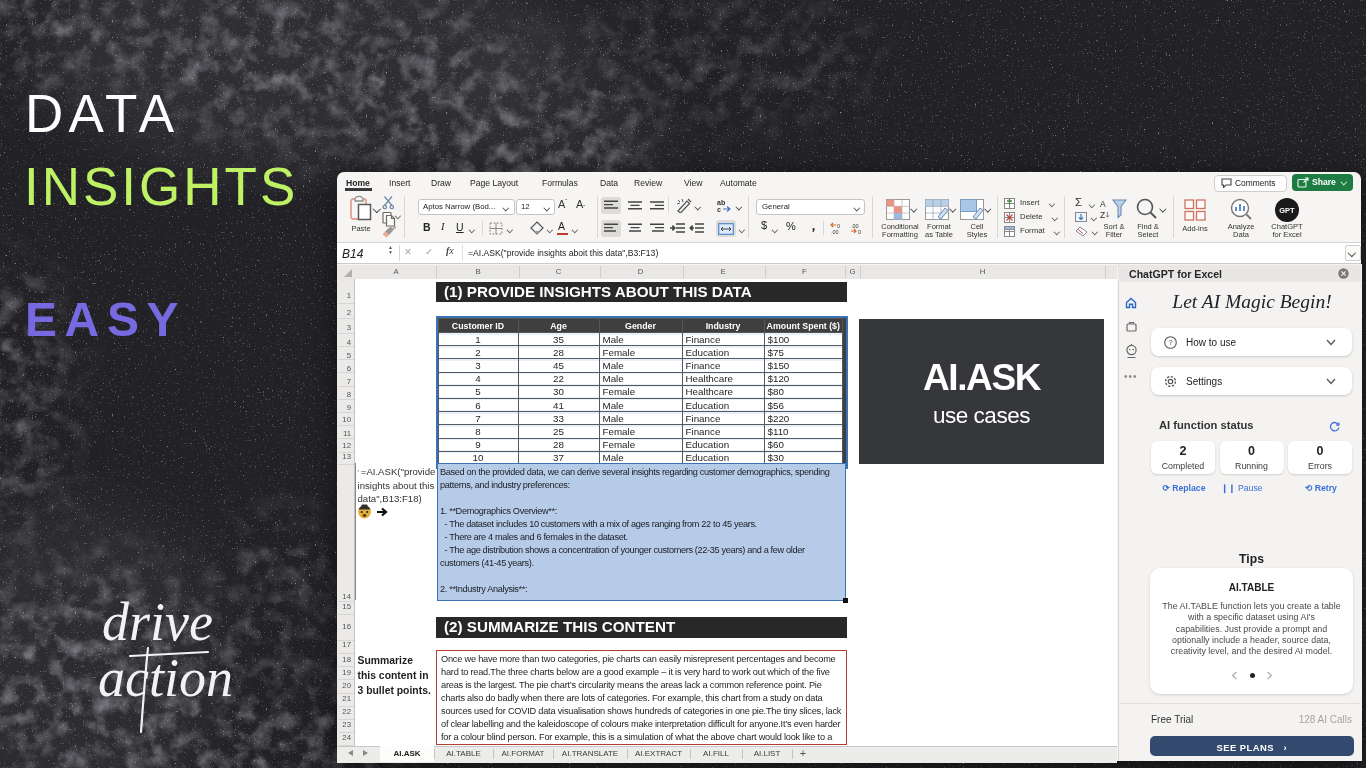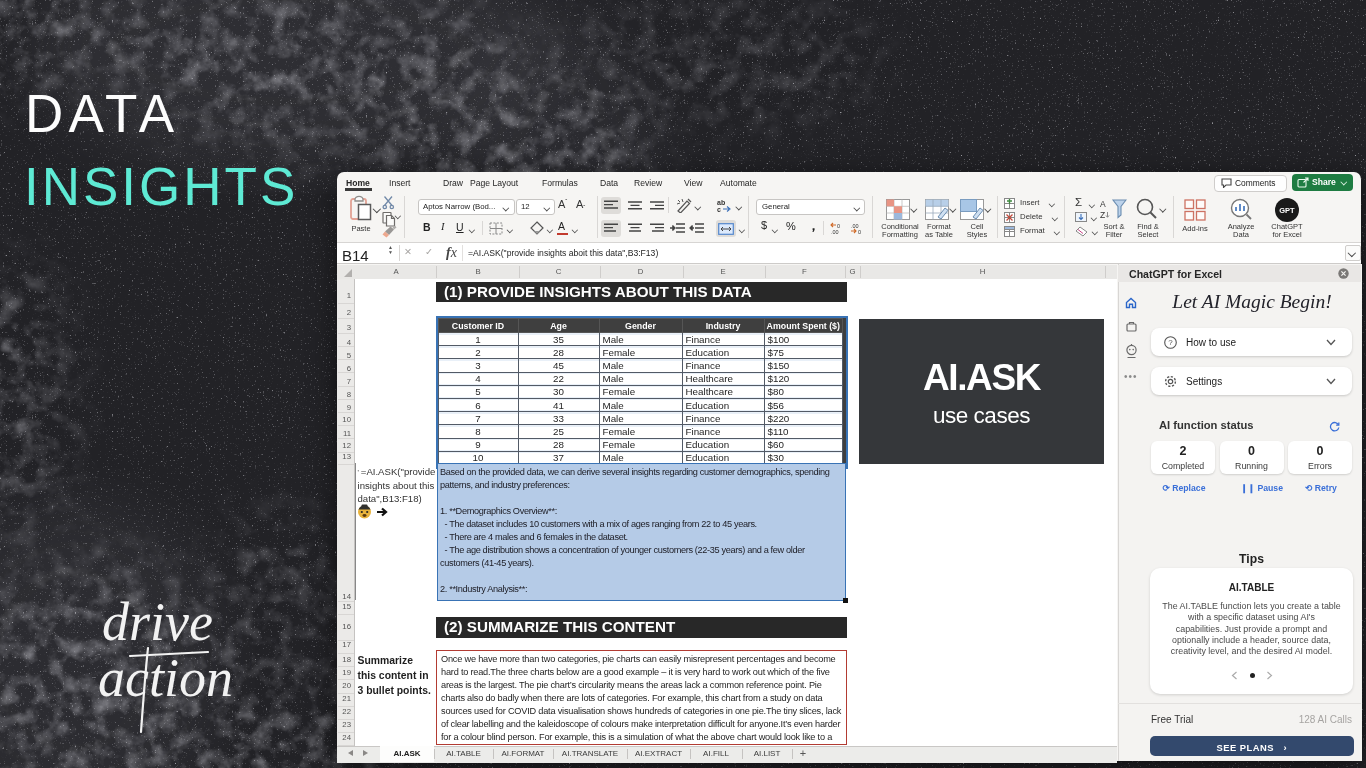--- a/index.html
+++ b/index.html
@@ -56,37 +56,38 @@
     </defs>
     <rect width="1366" height="768" fill="#222226"></rect>
     <ellipse cx="290" cy="50" rx="260" ry="120" fill="#83838c" opacity="0.13" filter="url(#blur40)"></ellipse>
     <ellipse cx="560" cy="240" rx="110" ry="230" fill="#7d7d86" opacity="0.10" filter="url(#blur40)"></ellipse>
     <ellipse cx="75" cy="660" rx="150" ry="160" fill="#8a8a94" opacity="0.10" filter="url(#blur40)"></ellipse>
     <rect width="1366" height="768" filter="url(#chalk)" opacity="0.7"></rect>
     <rect width="1366" height="768" filter="url(#chalk2)" opacity="0.5" mask="url(#smudge)"></rect>
   </svg>
 
   <div class="tx" id="t-data" style="left:25px;top:82.5px;font-size:53px;letter-spacing:5.2px;color:#fdfdfd;">DATA</div>
-  <div class="tx" id="t-insights" style="left:24px;top:155.5px;font-size:53px;letter-spacing:3px;color:#5eead4;">INSIGHTS</div>
+  <div class="tx" id="t-insights" style="left:24px;top:155.5px;font-size:53px;letter-spacing:3px;color:#bef264;">INSIGHTS</div>
+  <div class="tx" id="t-easy" style="left:25px;top:292px;font-size:48px;letter-spacing:7.6px;color:#7769df;font-weight:bold;">EASY</div>
 
   <svg class="a" width="260" height="200" style="left:70px;top:560px" viewBox="0 0 260 200">
     <g fill="none" stroke="#f2f2f2" stroke-width="3" stroke-linecap="round">
       <text x="32" y="80" font-family="Liberation Serif" font-style="italic" font-size="54" fill="#f2f2f2" stroke="none">drive</text>
       <text x="28" y="136" font-family="Liberation Serif" font-style="italic" font-size="54" fill="#f2f2f2" stroke="none">action</text>
       <path d="M78 88 C 75 115, 73 145, 71 172" stroke-width="2.2"></path>
       <path d="M60 96 L138 92" stroke-width="2.2"></path>
     </g>
   </svg>
 
   <div class="a" style="left:337px;top:172px;width:1024px;height:589px;background:#f6f5f3;border-radius:7px;box-shadow:0 6px 28px rgba(0,0,0,0.55);"></div>
 
   <div class="tab" style="left:346px;font-weight:bold;">Home</div>
   <div class="a" style="left:345px;top:188px;width:27px;height:2.5px;background:#3a3a3a;"></div>
   <div class="tab" style="left:389px;">Insert</div>
-  <div class="tab" style="left:431px;margin-left:12px;">Draw</div>
+  <div class="tab" style="left:431px;">Draw</div>
   <div class="tab" style="left:470px;">Page Layout</div>
   <div class="tab" style="left:542px;">Formulas</div>
   <div class="tab" style="left:600px;">Data</div>
   <div class="tab" style="left:634px;">Review</div>
   <div class="tab" style="left:684px;">View</div>
   <div class="tab" style="left:720px;">Automate</div>
 
   <div class="a" style="left:337px;top:242px;width:1024px;height:1px;background:#d7d5d3;"></div>
 
   <svg class="a" style="left:348px;top:195px" width="28" height="28" viewBox="0 0 28 28">
@@ -332,26 +333,26 @@
   <div class="tx" style="left:1235px;top:178px;font-size:8.4px;color:#222;">Comments</div>
   <div class="a" style="left:1292px;top:174px;width:61px;height:16.5px;background:#1e7c42;border-radius:4px;"></div>
   <svg class="a" style="left:1297px;top:177px" width="12" height="11" viewBox="0 0 12 11">
       <rect x="1" y="2.5" width="8" height="7.5" rx="1" fill="none" stroke="#eafaee" stroke-width="1.1"></rect>
       <path d="M6.5 5.5 L11 1 M8 1 h3 v3" stroke="#eafaee" stroke-width="1.1" fill="none"></path>
     </svg>
   <div class="tx" style="left:1312px;top:177px;font-size:8.6px;color:#fff;font-weight:bold;">Share</div>
   <div class="car" style="left:1341px;top:179px;border-color:#dff2e4;transform:rotate(45deg) scale(0.8);"></div>
 
   <div class="a" style="left:337px;top:243px;width:1024px;height:19.5px;background:#ffffff;border-bottom:1px solid #cdcbc9;"></div>
-  <div class="tx" style="left:342px;top:247px;font-size:15px;color:#222;">B14</div>
+  <div class="tx" style="left:342px;top:247px;font-size:12px;color:#222;font-style:italic;">B14</div>
   <div class="a" style="left:399px;top:245px;width:1px;height:16px;background:#d8d6d4;"></div>
   <div class="tx" style="left:388px;top:245px;font-size:5px;color:#555;line-height:5px;">▲<br>▼</div>
   <div class="tx" style="left:404px;top:246px;font-size:9.5px;color:#a9a7a5;">✕</div>
   <div class="tx" style="left:425px;top:246px;font-size:9.5px;color:#a9a7a5;">✓</div>
-  <div class="tx" style="left:446px;top:245px;font-size:14px;color:#444;font-family:'Liberation Serif';font-style:italic;"><b>f</b>x</div>
+  <div class="tx" style="left:446px;top:245px;font-size:10px;color:#444;font-family:'Liberation Serif';font-style:italic;"><b>f</b>x</div>
   <div class="a" style="left:462px;top:245px;width:1px;height:16px;background:#e2e0de;"></div>
   <div class="tx" style="left:468px;top:247.5px;font-size:8.6px;color:#1e1e1e;">=AI.ASK("provide insights aboit this data",B3:F13)</div>
   <div class="a" style="left:1345px;top:245px;width:14px;height:14px;background:#fbfbfa;border:1px solid #cfcdcb;border-radius:2px;"></div>
   <div class="car" style="left:1349px;top:250px;"></div>
 
   <div class="a" style="left:337px;top:264.5px;width:780px;height:15px;background:#e9e8e6;border-bottom:1px solid #c5c3c1;"></div>
   <div class="a" style="left:344px;top:269px;width:0;height:0;border-left:8px solid transparent;border-bottom:8px solid #b2b0ae;"></div>
   <div class="colh" style="left:354px;width:84px;">A</div>
   <div class="colh" style="left:438px;width:80px;">B</div>
   <div class="colh" style="left:518px;width:81px;">C</div>
@@ -620,21 +621,21 @@
   <div class="a" style="left:1151px;top:440.5px;width:64px;height:33px;background:#fff;border-radius:6px;box-shadow:0 1px 2px rgba(0,0,0,0.15);"></div>
   <div class="a" style="left:1219.5px;top:440.5px;width:64px;height:33px;background:#fff;border-radius:6px;box-shadow:0 1px 2px rgba(0,0,0,0.15);"></div>
   <div class="a" style="left:1288px;top:440.5px;width:64px;height:33px;background:#fff;border-radius:6px;box-shadow:0 1px 2px rgba(0,0,0,0.15);"></div>
   <div class="tx" style="left:1151px;top:444px;width:64px;text-align:center;font-size:12.5px;font-weight:bold;color:#222;">2</div>
   <div class="tx" style="left:1219.5px;top:444px;width:64px;text-align:center;font-size:12.5px;font-weight:bold;color:#222;">0</div>
   <div class="tx" style="left:1288px;top:444px;width:64px;text-align:center;font-size:12.5px;font-weight:bold;color:#222;">0</div>
   <div class="tx" style="left:1151px;top:460.5px;width:64px;text-align:center;font-size:8.8px;color:#3a3a3a;">Completed</div>
   <div class="tx" style="left:1219.5px;top:460.5px;width:64px;text-align:center;font-size:8.8px;color:#3a3a3a;">Running</div>
   <div class="tx" style="left:1288px;top:460.5px;width:64px;text-align:center;font-size:8.8px;color:#3a3a3a;">Errors</div>
   <div class="tx" style="left:1153px;top:483px;width:62px;text-align:center;font-size:8.7px;font-weight:bold;color:#3a6fd8;">⟳ Replace</div>
-  <div class="tx" style="left:1221px;top:483px;width:62px;text-align:right;font-size:8.7px;font-weight:bold;color:#3a6fd8;">❙❙ Pause</div>
+  <div class="tx" style="left:1221px;top:483px;width:62px;text-align:left;font-size:8.7px;font-weight:normal;color:#3a6fd8;">❙❙ Pause</div>
   <div class="tx" style="left:1290px;top:483px;width:62px;text-align:center;font-size:8.7px;font-weight:bold;color:#3a6fd8;">⟲ Retry</div>
 
   <div class="tx" style="left:1151px;top:552px;width:201px;text-align:center;font-size:12.2px;font-weight:bold;color:#222;">Tips</div>
   <div class="a" style="left:1150px;top:568px;width:203px;height:126px;background:#fff;border-radius:10px;box-shadow:0 1px 3px rgba(0,0,0,0.15);"></div>
   <div class="tx" style="left:1150px;top:582px;width:203px;text-align:center;font-size:10px;font-weight:bold;color:#222;">AI.TABLE</div>
   <div class="tx" style="left:1155px;top:601px;width:193px;text-align:center;font-size:8.9px;line-height:11.3px;color:#4a4a4a;white-space:normal;">The AI.TABLE function lets you create a table<br>with a specific dataset using AI's<br>capabilities. Just provide a prompt and<br>optionally include a header, source data,<br>creativity level, and the desired AI model.</div>
   <svg class="a" style="left:1231px;top:671px" width="7" height="9" viewBox="0 0 7 9">
       <path d="M5.5 1 L1.5 4.5 L5.5 8" fill="none" stroke="#aaa" stroke-width="1.2"></path>
     </svg>
   <div class="a" style="left:1249.5px;top:672.5px;width:5px;height:5px;border-radius:50%;background:#222;"></div>

